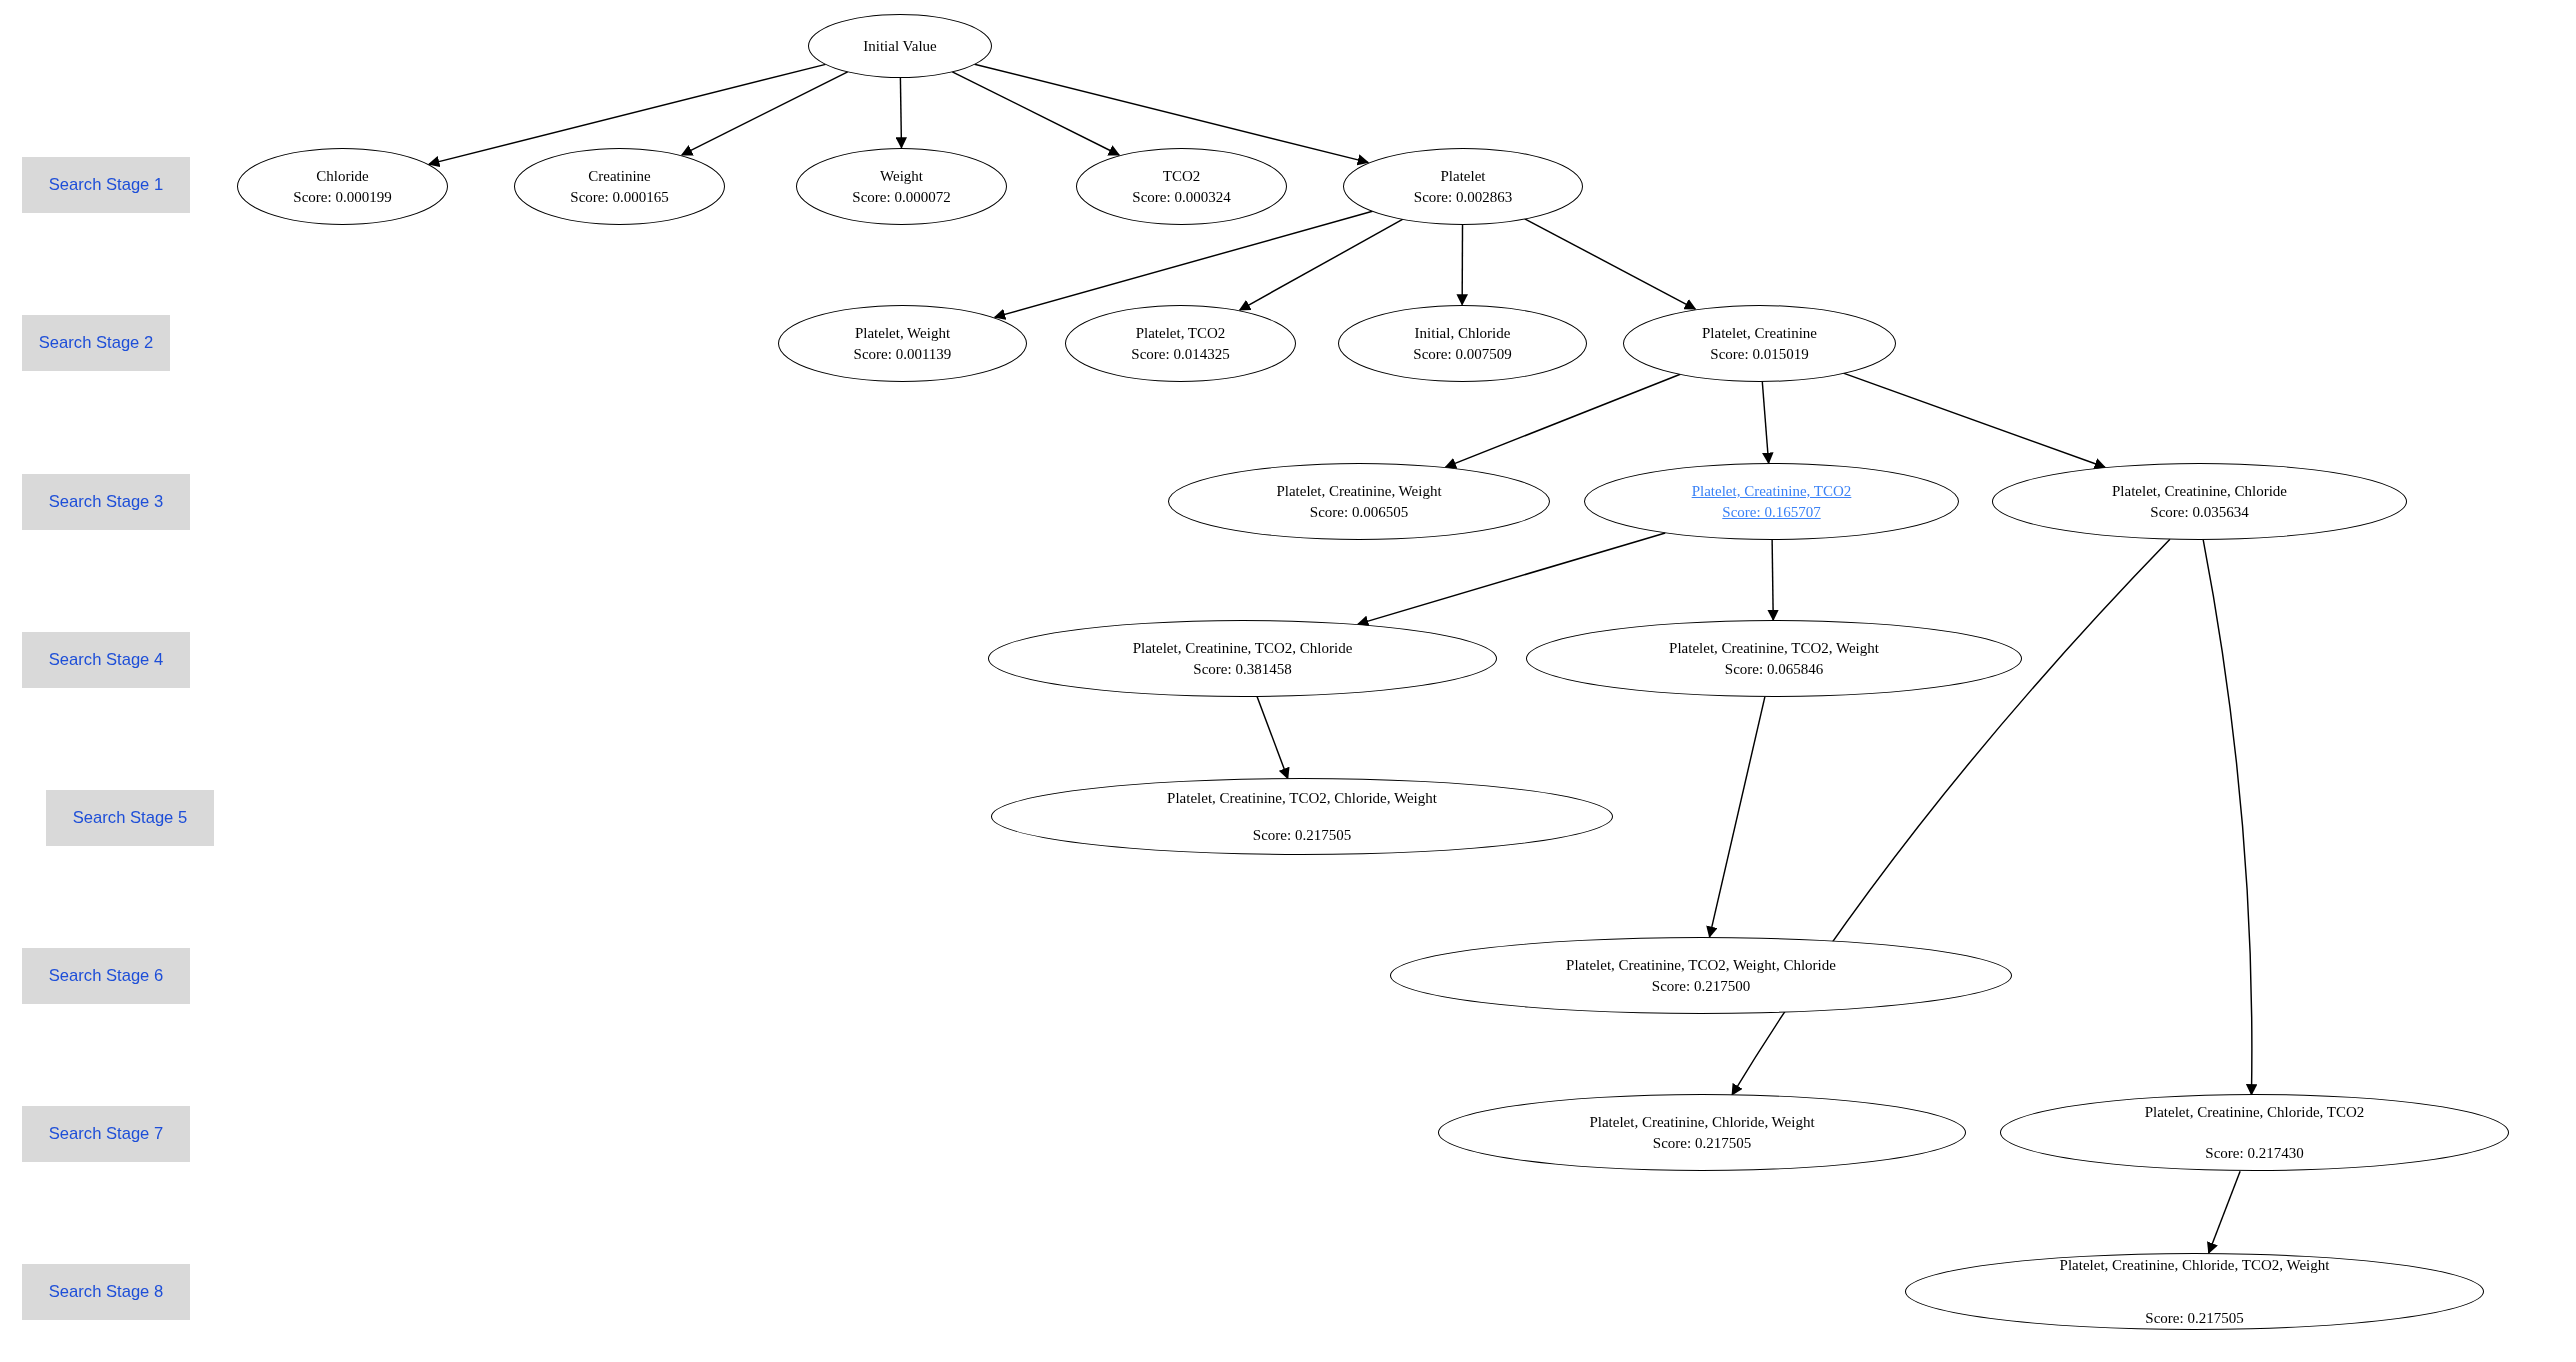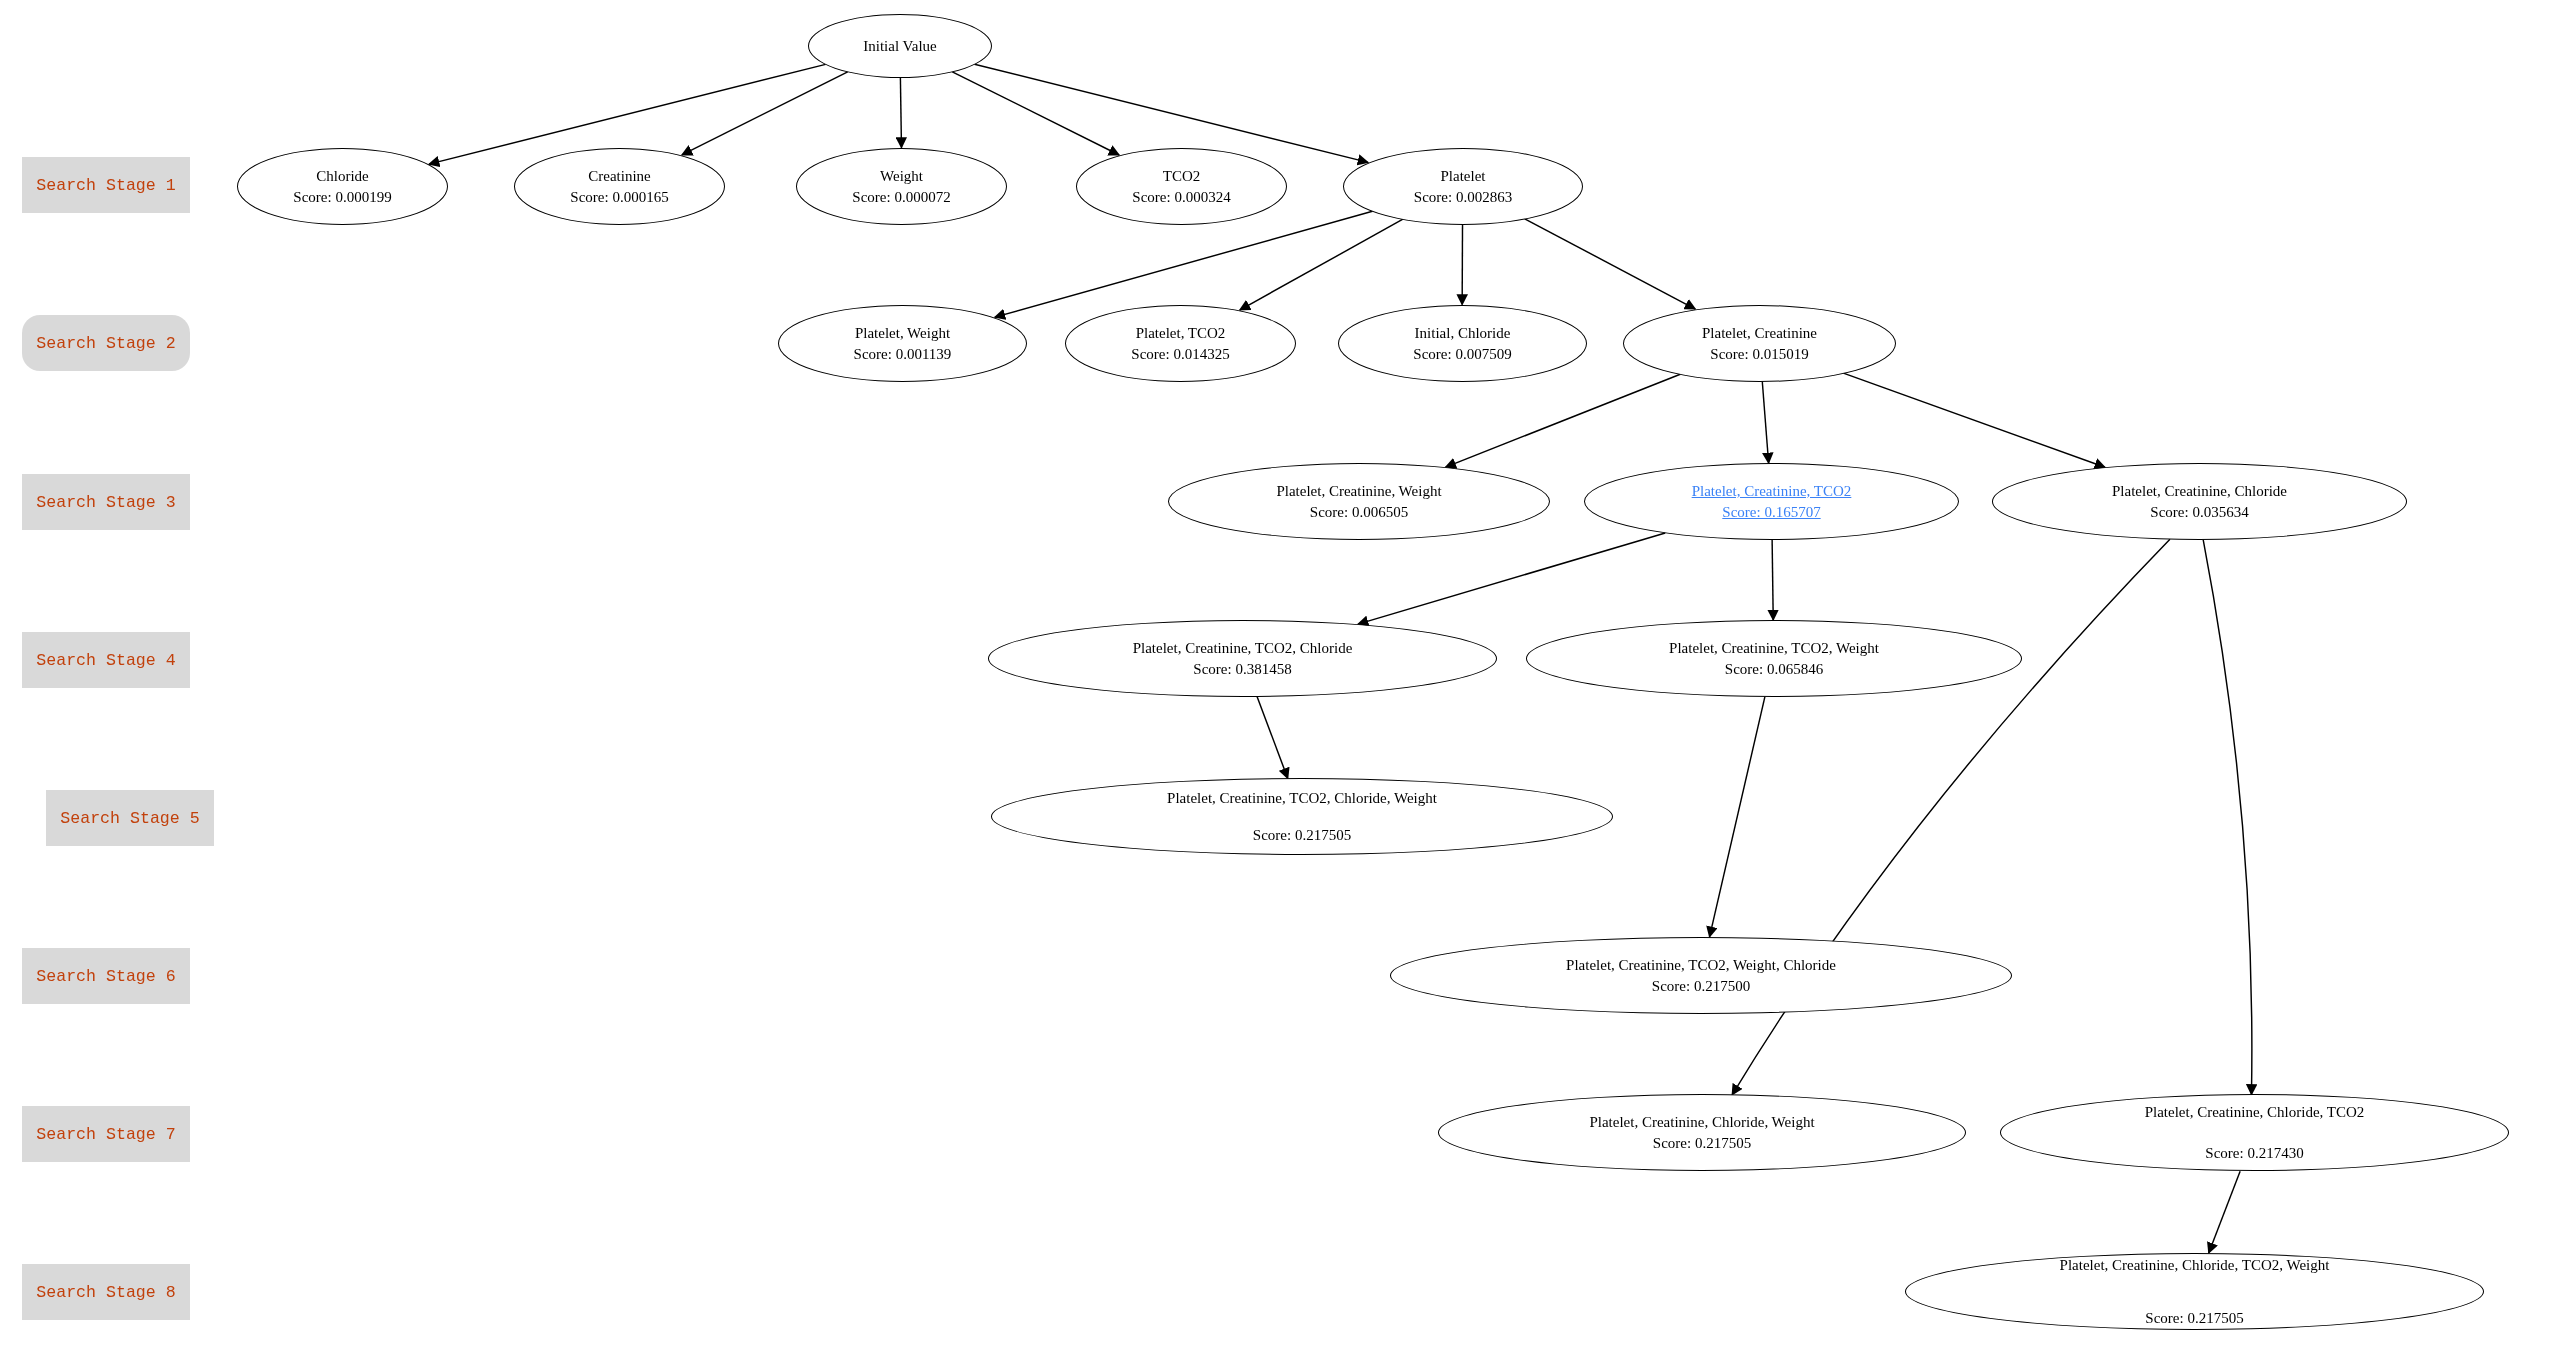--- a/index.html
+++ b/index.html
@@ -11,22 +11,22 @@
     position: relative;
     width: 2576px;
     height: 1363px;
     background: #ffffff;
     font-family: "Liberation Serif", serif;
     overflow: hidden;
   }
   .stage-label {
     position: absolute;
     background: #d9d9d9;
-    color: #c2410c;
-    font-family: Liberation Mono, monospace;
+    color: #1d4ed8;
+    font-family: Liberation Sans, sans-serif;
     font-size: 16.6px;
     display: flex;
     align-items: center;
     justify-content: center;
     box-sizing: border-box;
     white-space: nowrap;
   }
   .node {
     position: absolute;
     box-sizing: border-box;
@@ -83,21 +83,21 @@
         <path d="M 2449.732715961901 745.9997879108166 L 2451.267282777822 857.0001209291299" stroke="#000000" stroke-width="2" fill="none" marker-end="url(#arrow)"></path>
         <path d="M 1737.8132867561317 962.9159731657661 L 1780.1763508690244 1076.056351711175" stroke="#000000" stroke-width="2" fill="none" marker-end="url(#arrow)"></path>
         <path d="M 2439.78628945834 962.9663882895758 L 2363.2165278651514 1295.0213940105316" stroke="#000000" stroke-width="2" fill="none" marker-end="url(#arrow)"></path>
         <path d="M 2999.666821245867 745.4474782737759 Q 2627.082303331963 1129.395565684878 2394.4977854180593 1513.3436530959802" stroke="#000000" stroke-width="2" fill="none" marker-end="url(#arrow)"></path>
         <path d="M 3045.6133786603277 745.9931522429725 Q 3118.999900094218 1129.4988523980544 3112.3864215281083 1513.0045525531364" stroke="#000000" stroke-width="2" fill="none" marker-end="url(#arrow)"></path>
         <path d="M 3096.705049720835 1618.9118346563937 L 3053.302564616348 1732.068313678807" stroke="#000000" stroke-width="2" fill="none" marker-end="url(#arrow)"></path>
       </g>
   </svg>
   <div id="labels">
       <div class="stage-label" style="left: 22px; top: 157px; width: 168px; height: 56px; background: rgb(217, 217, 217);">Search Stage 1</div>
-      <div class="stage-label" style="left: 22px; top: 315px; width: 168px; height: 56px; background: rgb(217, 217, 217); border-radius: 18px;">Search Stage 2</div>
+      <div class="stage-label" style="left: 22px; top: 315px; width: 148px; height: 56px; background: rgb(217, 217, 217);">Search Stage 2</div>
       <div class="stage-label" style="left: 22px; top: 474px; width: 168px; height: 56px; background: rgb(217, 217, 217);">Search Stage 3</div>
       <div class="stage-label" style="left: 22px; top: 632px; width: 168px; height: 56px; background: rgb(217, 217, 217);">Search Stage 4</div>
       <div class="stage-label" style="left: 22px; top: 790px; width: 168px; height: 56px; background: rgb(217, 217, 217); margin-left: 24px;">Search Stage 5</div>
       <div class="stage-label" style="left: 22px; top: 948px; width: 168px; height: 56px; background: rgb(217, 217, 217);">Search Stage 6</div>
       <div class="stage-label" style="left: 22px; top: 1106px; width: 168px; height: 56px; background: rgb(217, 217, 217);">Search Stage 7</div>
       <div class="stage-label" style="left: 22px; top: 1264px; width: 168px; height: 56px; background: rgb(217, 217, 217);">Search Stage 8</div>
     </div>
   <div id="nodes">
       <div class="node" style="left: 808px; top: 13.7px; width: 184px; height: 64px; border-color: rgb(0, 0, 0); background: rgb(255, 255, 255); color: rgb(0, 0, 0);">
         <div class="line1">Initial Value</div>

